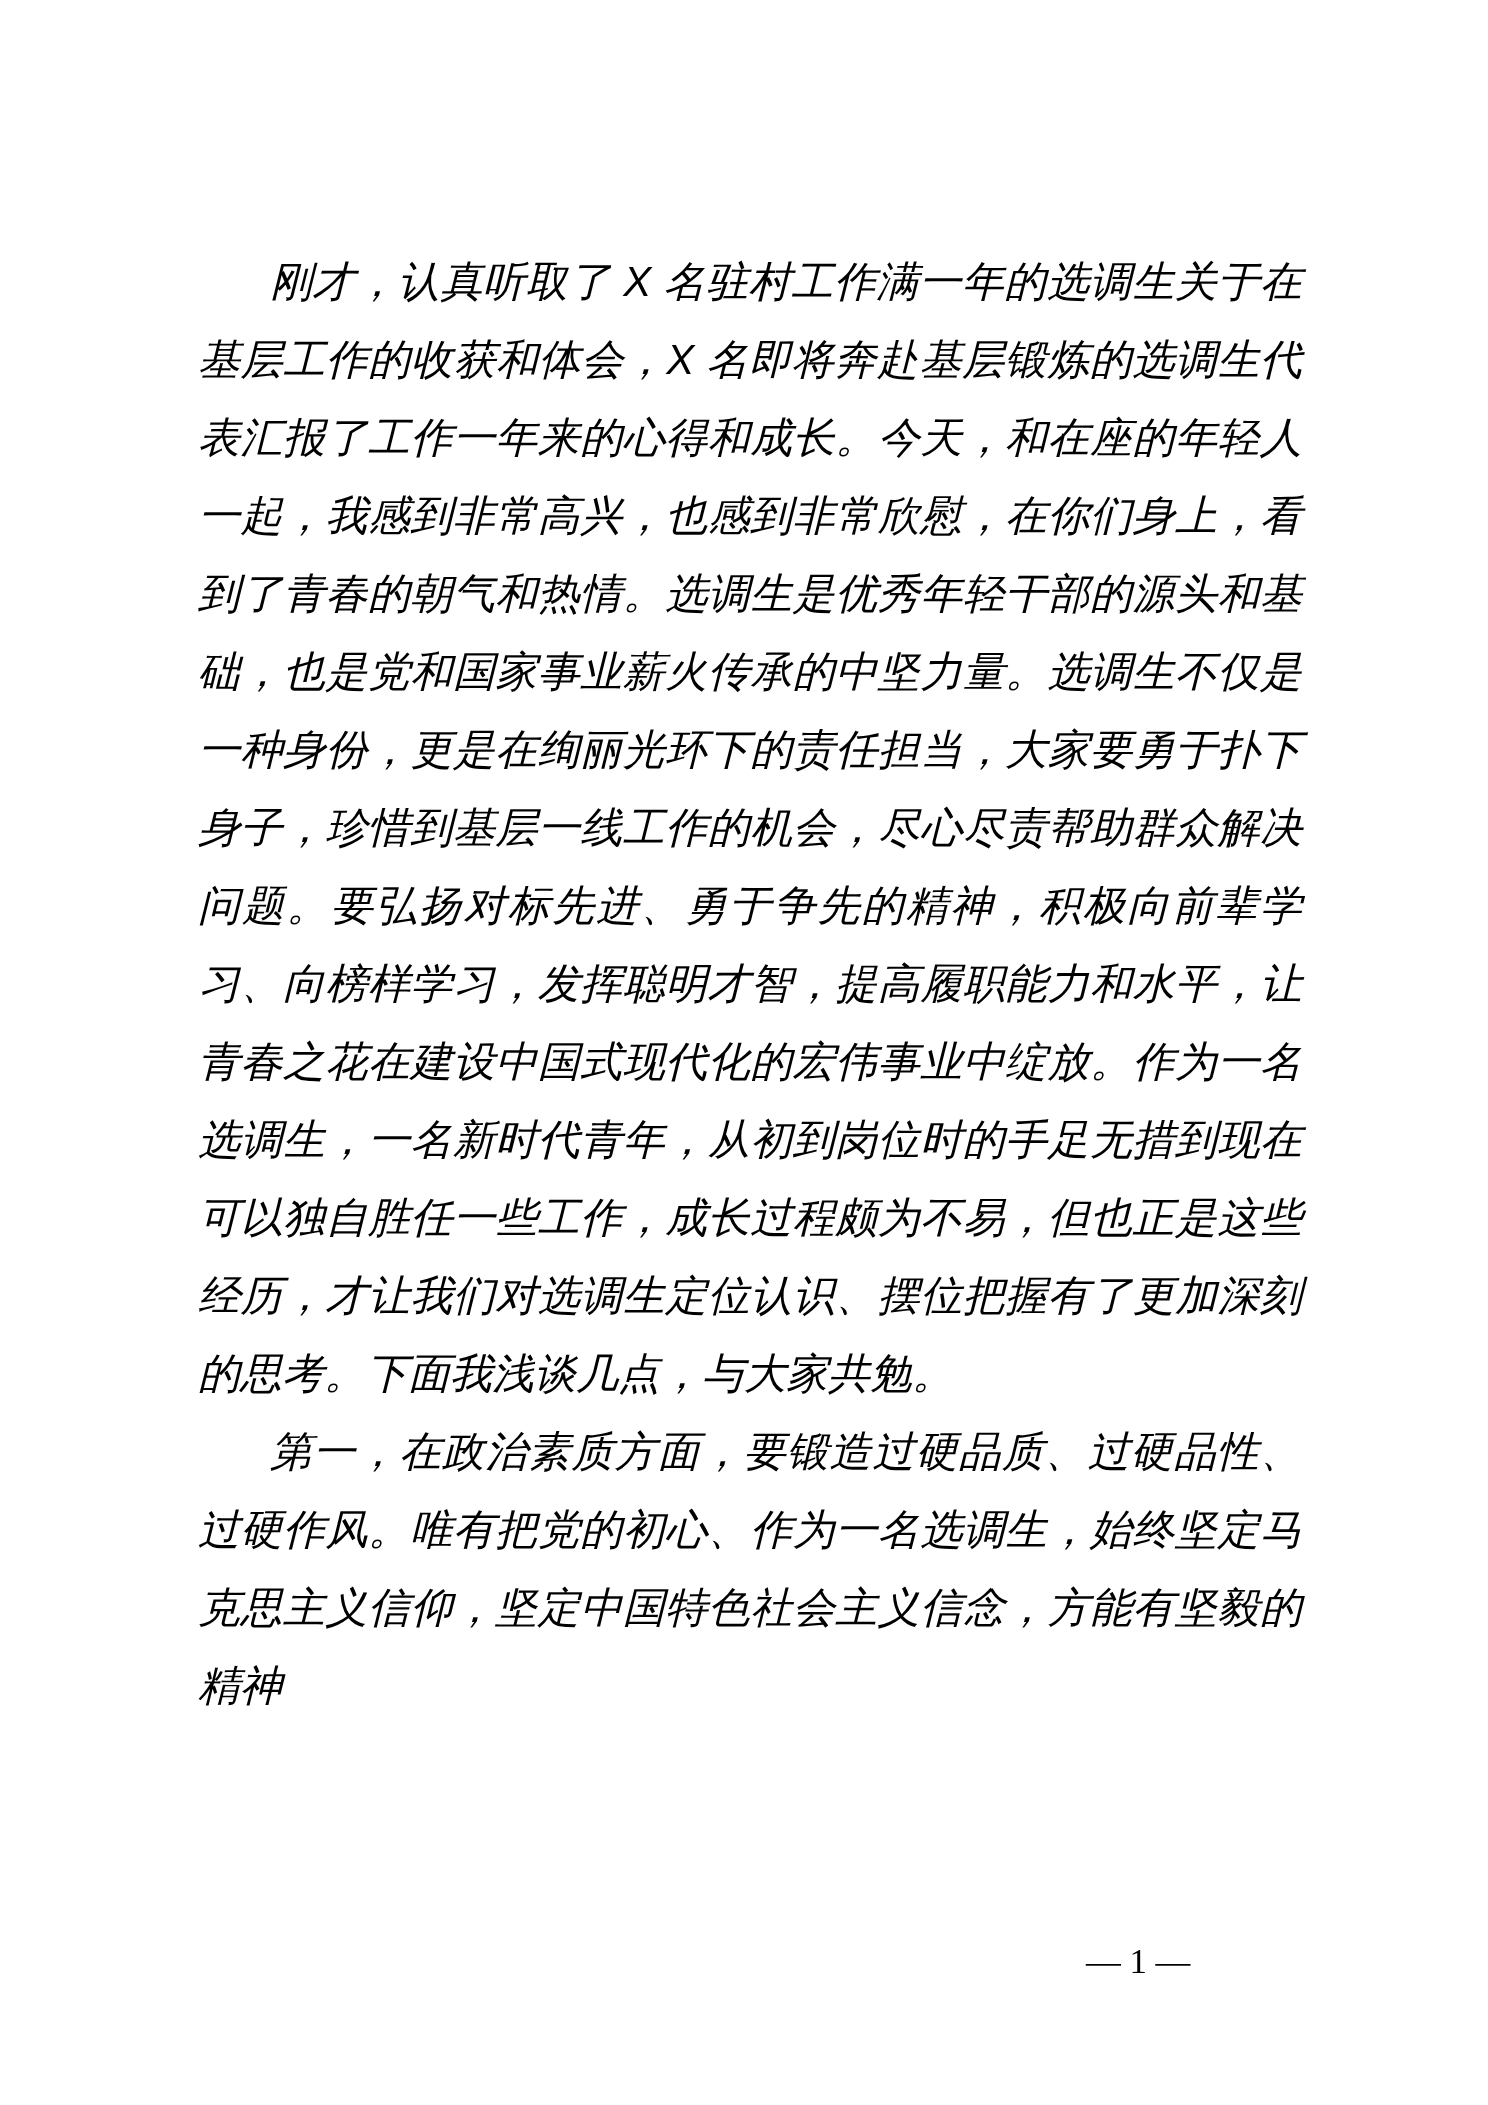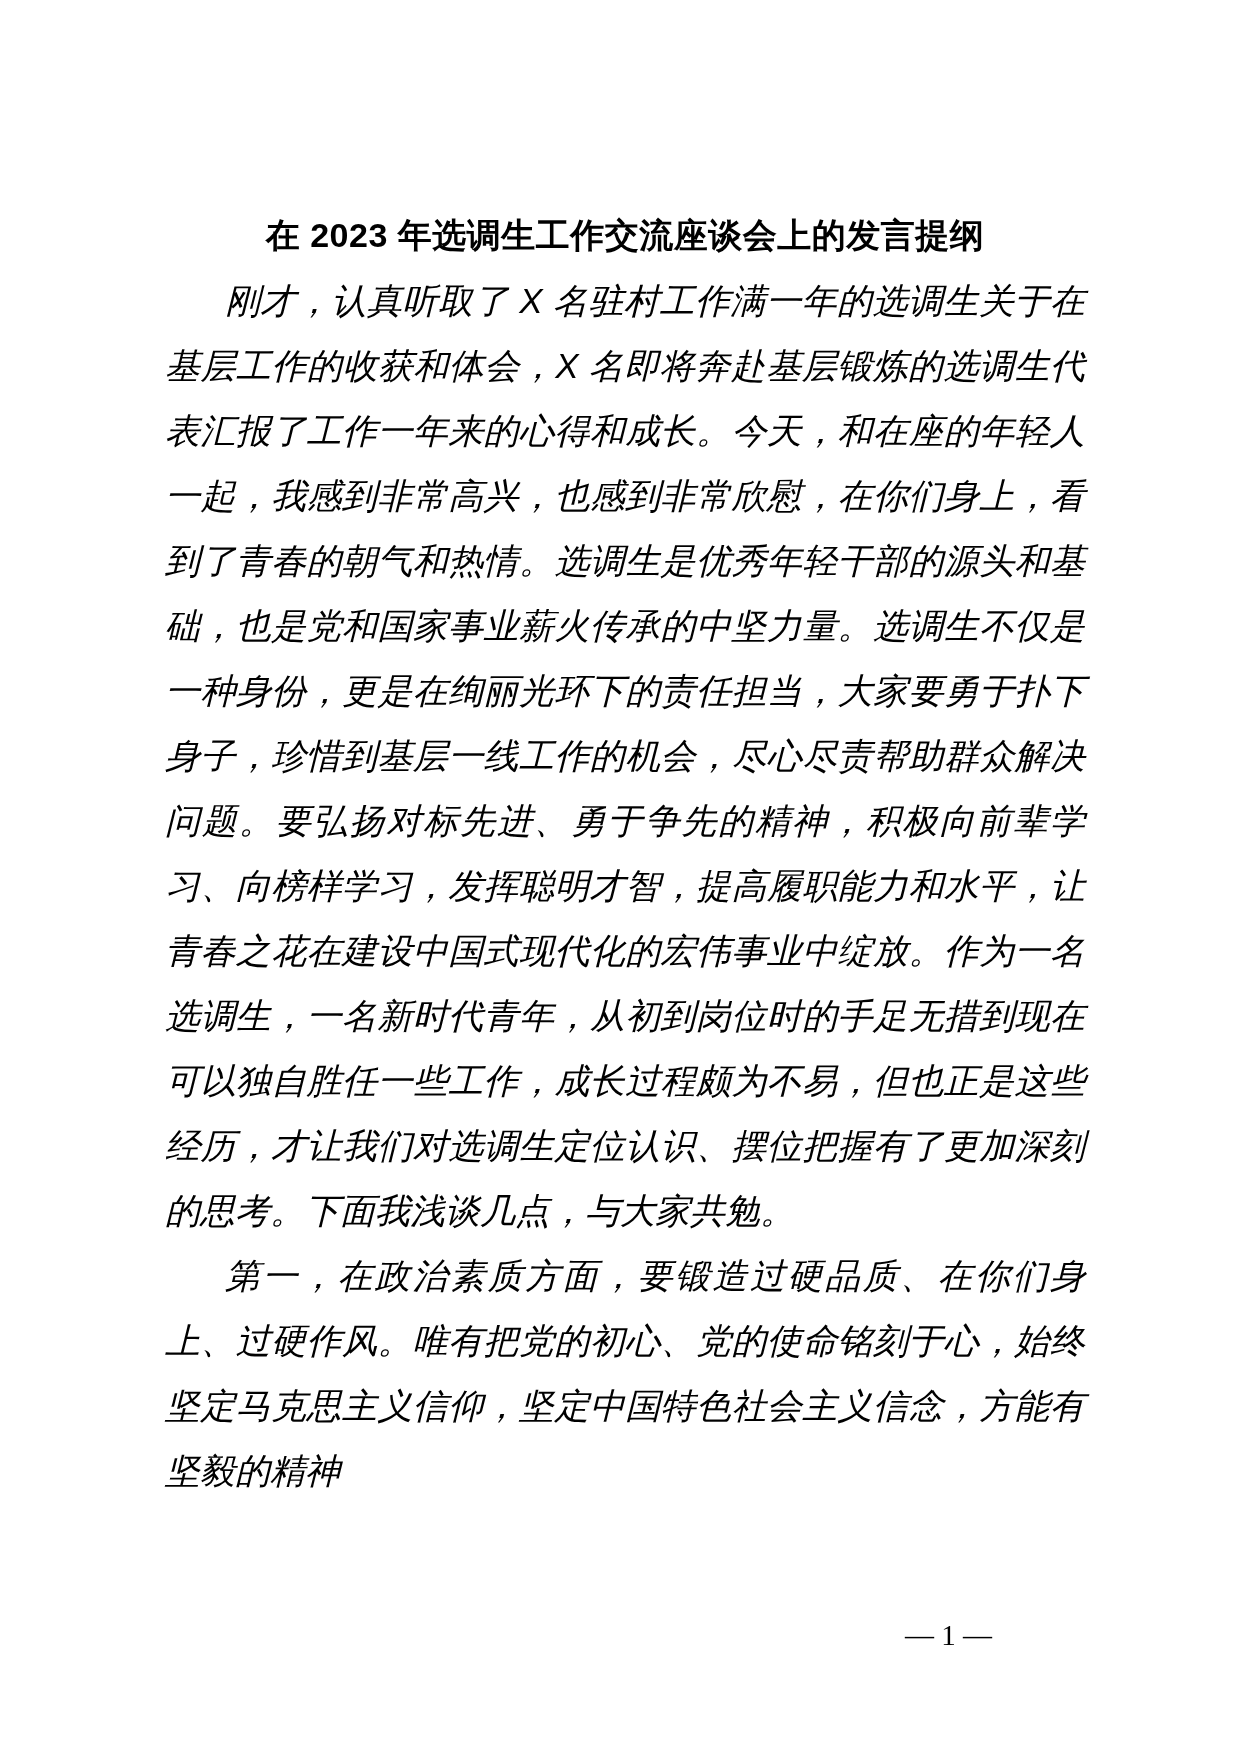--- a/index.html
+++ b/index.html
@@ -52,19 +52,18 @@
     line-height: 50px;
     color: #000000;
     white-space: pre;
   }
 </style>
 </head>
 <body>
 
 <div class="page">
   <div class="content">
-    <h1 class="doc-title">在 2023 年选调生工作交流座谈会上的发言提纲</h1>
     <p class="para">刚才，认真听取了 X 名驻村工作满一年的选调生关于在基层工作的收获和体会，X 名即将奔赴基层锻炼的选调生代表汇报了工作一年来的心得和成长。今天，和在座的年轻人一起，我感到非常高兴，也感到非常欣慰，在你们身上，看到了青春的朝气和热情。选调生是优秀年轻干部的源头和基础，也是党和国家事业薪火传承的中坚力量。选调生不仅是一种身份，更是在绚丽光环下的责任担当，大家要勇于扑下身子，珍惜到基层一线工作的机会，尽心尽责帮助群众解决问题。要弘扬对标先进、勇于争先的精神，积极向前辈学习、向榜样学习，发挥聪明才智，提高履职能力和水平，让青春之花在建设中国式现代化的宏伟事业中绽放。作为一名选调生，一名新时代青年，从初到岗位时的手足无措到现在可以独自胜任一些工作，成长过程颇为不易，但也正是这些经历，才让我们对选调生定位认识、摆位把握有了更加深刻的思考。下面我浅谈几点，与大家共勉。</p>
-    <p class="para">第一，在政治素质方面，要锻造过硬品质、在你们身上、过硬作风。唯有把党的初心、党的使命铭刻于心，始终坚定马克思主义信仰，坚定中国特色社会主义信念，方能有坚毅的精神</p>
+    <p class="para">第一，在政治素质方面，要锻造过硬品质、过硬品性、过硬作风。唯有把党的初心、作为一名选调生，始终坚定马克思主义信仰，坚定中国特色社会主义信念，方能有坚毅的精神</p>
   </div>
 
   <div class="page-number">— 1 —</div>
 </div>
 
 </body></html>

